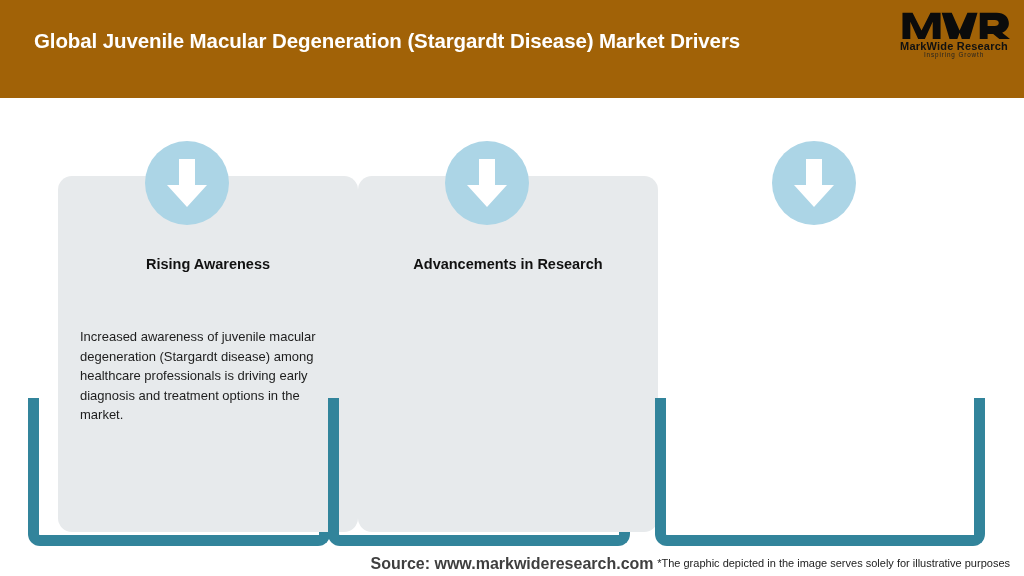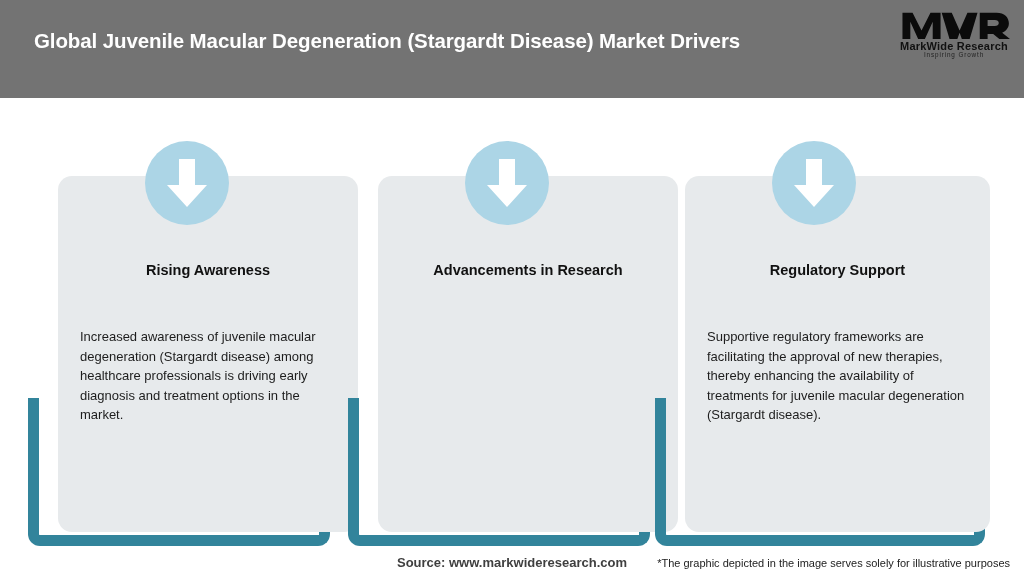--- a/index.html
+++ b/index.html
@@ -15,21 +15,21 @@
     position: relative;
   }
 
   
   .header {
     position: absolute;
     left: 0;
     top: 0;
     width: 1024px;
     height: 98px;
-    background: #737373;
+    background: #a16207;
   }
   .header-title {
     position: absolute;
     left: 34px;
     top: 28px;
     width: 830px;
     font-size: 20.5px;
     font-weight: bold;
     color: #ffffff;
     letter-spacing: -0.1px;
@@ -73,21 +73,21 @@
     width: 1024px;
     height: 450px;
   }
   .card-wrap {
     position: absolute;
     top: 0;
     width: 318px;
     height: 450px;
   }
   .card-wrap.c1 { left: 28px; }
-  .card-wrap.c2 { left: 348px; }
+  .card-wrap.c2 { left: 328px; }
   .card-wrap.c3 { left: 655px; }
 
   
   .frame {
     position: absolute;
     left: 0;
     top: 300px;
     width: 302px;
     height: 148px;
     border-left: 11px solid #32849B;
@@ -113,21 +113,20 @@
 
   .card-title {
     position: absolute;
     left: 0;
     top: 80px;
     width: 100%;
     text-align: center;
     font-size: 14.5px;
     font-weight: bold;
     color: #111111;
-    margin-top: 6px;
   }
   .card-body {
     position: absolute;
     left: 22px;
     top: 151px;
     width: 262px;
     font-size: 13px;
     line-height: 19.5px;
     color: #1d1d1d;
     text-align: left;
@@ -149,21 +148,21 @@
   }
   .icon-circle svg { display: block; }
 
   
   .footer-source {
     position: absolute;
     left: 0;
     top: 555px;
     width: 1024px;
     text-align: center;
-    font-size: 13px;
+    font-size: 16px;
     font-weight: bold;
     color: #3f3f3f;
   }
   .footer-note {
     position: absolute;
     right: 14px;
     top: 557px;
     font-size: 11px;
     color: #222222;
   }
@@ -209,24 +208,20 @@
     </div>
     <div class="icon-circle">
       <svg width="46" height="52" viewBox="0 0 46 52">
         <polygon points="15,2 31,2 31,28 43,28 23,50 3,28 15,28" fill="#FFFFFF"></polygon>
       </svg>
     </div>
   </div>
 
   <div class="card-wrap c3">
     <div class="frame"></div>
-    <div class="panel">
-      <div class="card-title">Regulatory Support</div>
-      <div class="card-body">Supportive regulatory frameworks are facilitating the approval of new therapies, thereby enhancing the availability of treatments for juvenile macular degeneration (Stargardt disease).</div>
-    </div>
     <div class="icon-circle">
       <svg width="46" height="52" viewBox="0 0 46 52">
         <polygon points="15,2 31,2 31,28 43,28 23,50 3,28 15,28" fill="#FFFFFF"></polygon>
       </svg>
     </div>
   </div>
 
 </div>
 
 <div class="footer-source">Source: www.markwideresearch.com</div>

